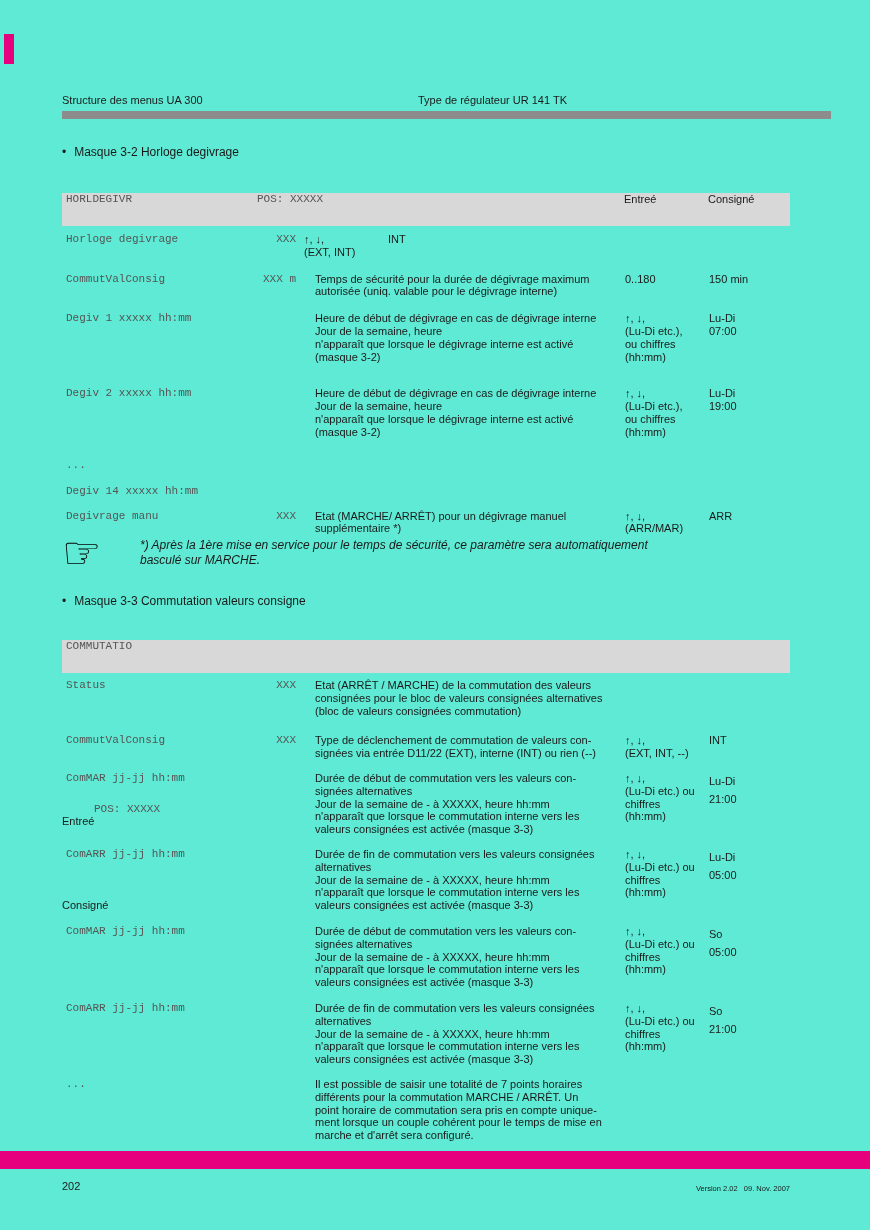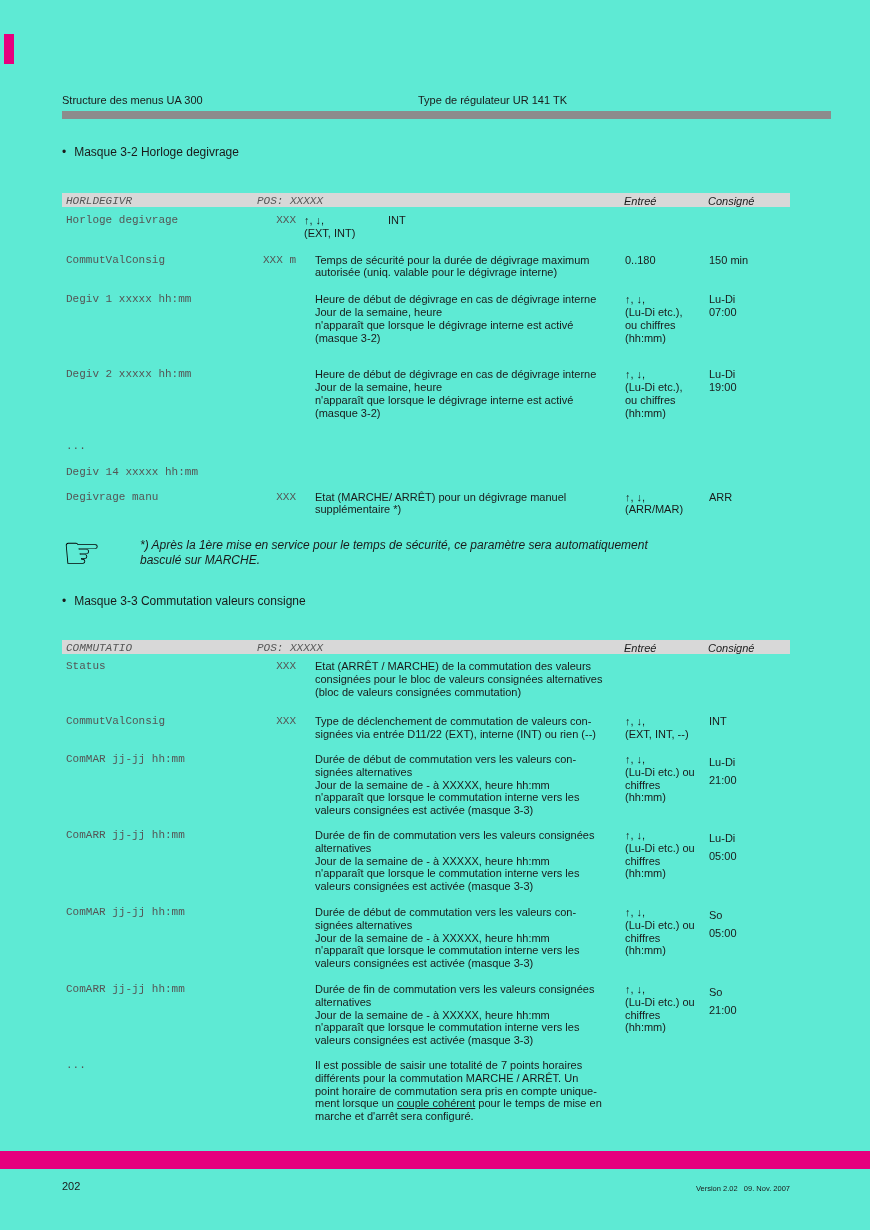--- a/index.html
+++ b/index.html
@@ -19,35 +19,35 @@
 
   .bullet { position:absolute; left:62px; font-size:12px; }
   .bullet1 { top:145px; }
   .bullet2 { top:594px; }
   .bullet .b::before { content:"\2022"; margin-right:8px; }
 
   .tbl { position:absolute; left:62px; width:728px; }
   .tbl1 { top:193px; }
   .tbl2 { top:640px; }
 
-  .thead { display:flex; align-items:flex-end; height:14px; background:#d8d8d8; margin-bottom:7px;font-style:italic; }
-  .tbl2 .thead { margin-bottom:6px; }
+  .thead { display:flex; align-items:flex-start; height:33px; background:#d8d8d8; margin-bottom:7px; }
+  .tbl2 .thead { margin-bottom:6px;flex-direction:column; }
   .th-name { flex:0 0 163px; padding-left:4px; font-size:11px; }
   .th-pos  { flex:1; font-size:11px; }
   .th-ent  { flex:0 0 84px; font-size:11px; }
   .th-con  { flex:0 0 82px; font-size:11px; }
 
   .trow { display:flex; align-items:flex-start; font-size:11px; line-height:12.8px; }
   .c-param { flex:0 0 168px; padding-left:4px; font-size:11px; line-height:13px; }
   .c-val   { flex:0 0 66px; text-align:right; font-size:11px; line-height:13px; }
   .c-desc  { flex:0 0 302px; margin-left:19px; white-space:pre-line; }
   .c-ent   { flex:0 0 84px; margin-left:8px; white-space:pre-line; }
   .c-con   { flex:1; white-space:pre-line; }
   .lh19 { line-height:18px; }
-  .u { text-decoration:underline; }
+  .u { }
 
   .mb14{margin-bottom:14px;} .mb24{margin-bottom:24px;} .mb2{margin-bottom:20px;justify-content:flex-end;}
   .mb13{margin-bottom:13px;} .mb12{margin-bottom:12px;} .mb17{margin-bottom:17px;}
 
   .note { position:absolute; top:537px; left:62px; width:728px; display:flex; }
   .note-icon { flex:0 0 78px; font-family:"DejaVu Sans", sans-serif; font-size:44px; line-height:40px; color:#000; margin-top:-4px; }
   .note-icon::before { content:"\261E"; }
   .note-text { font-size:12px; line-height:15px; font-style:italic; white-space:pre-line; margin-top:1px; }
 
   .bottombar { position:absolute; top:1151px; left:0; width:870px; height:18px; background:#e6007e; }

